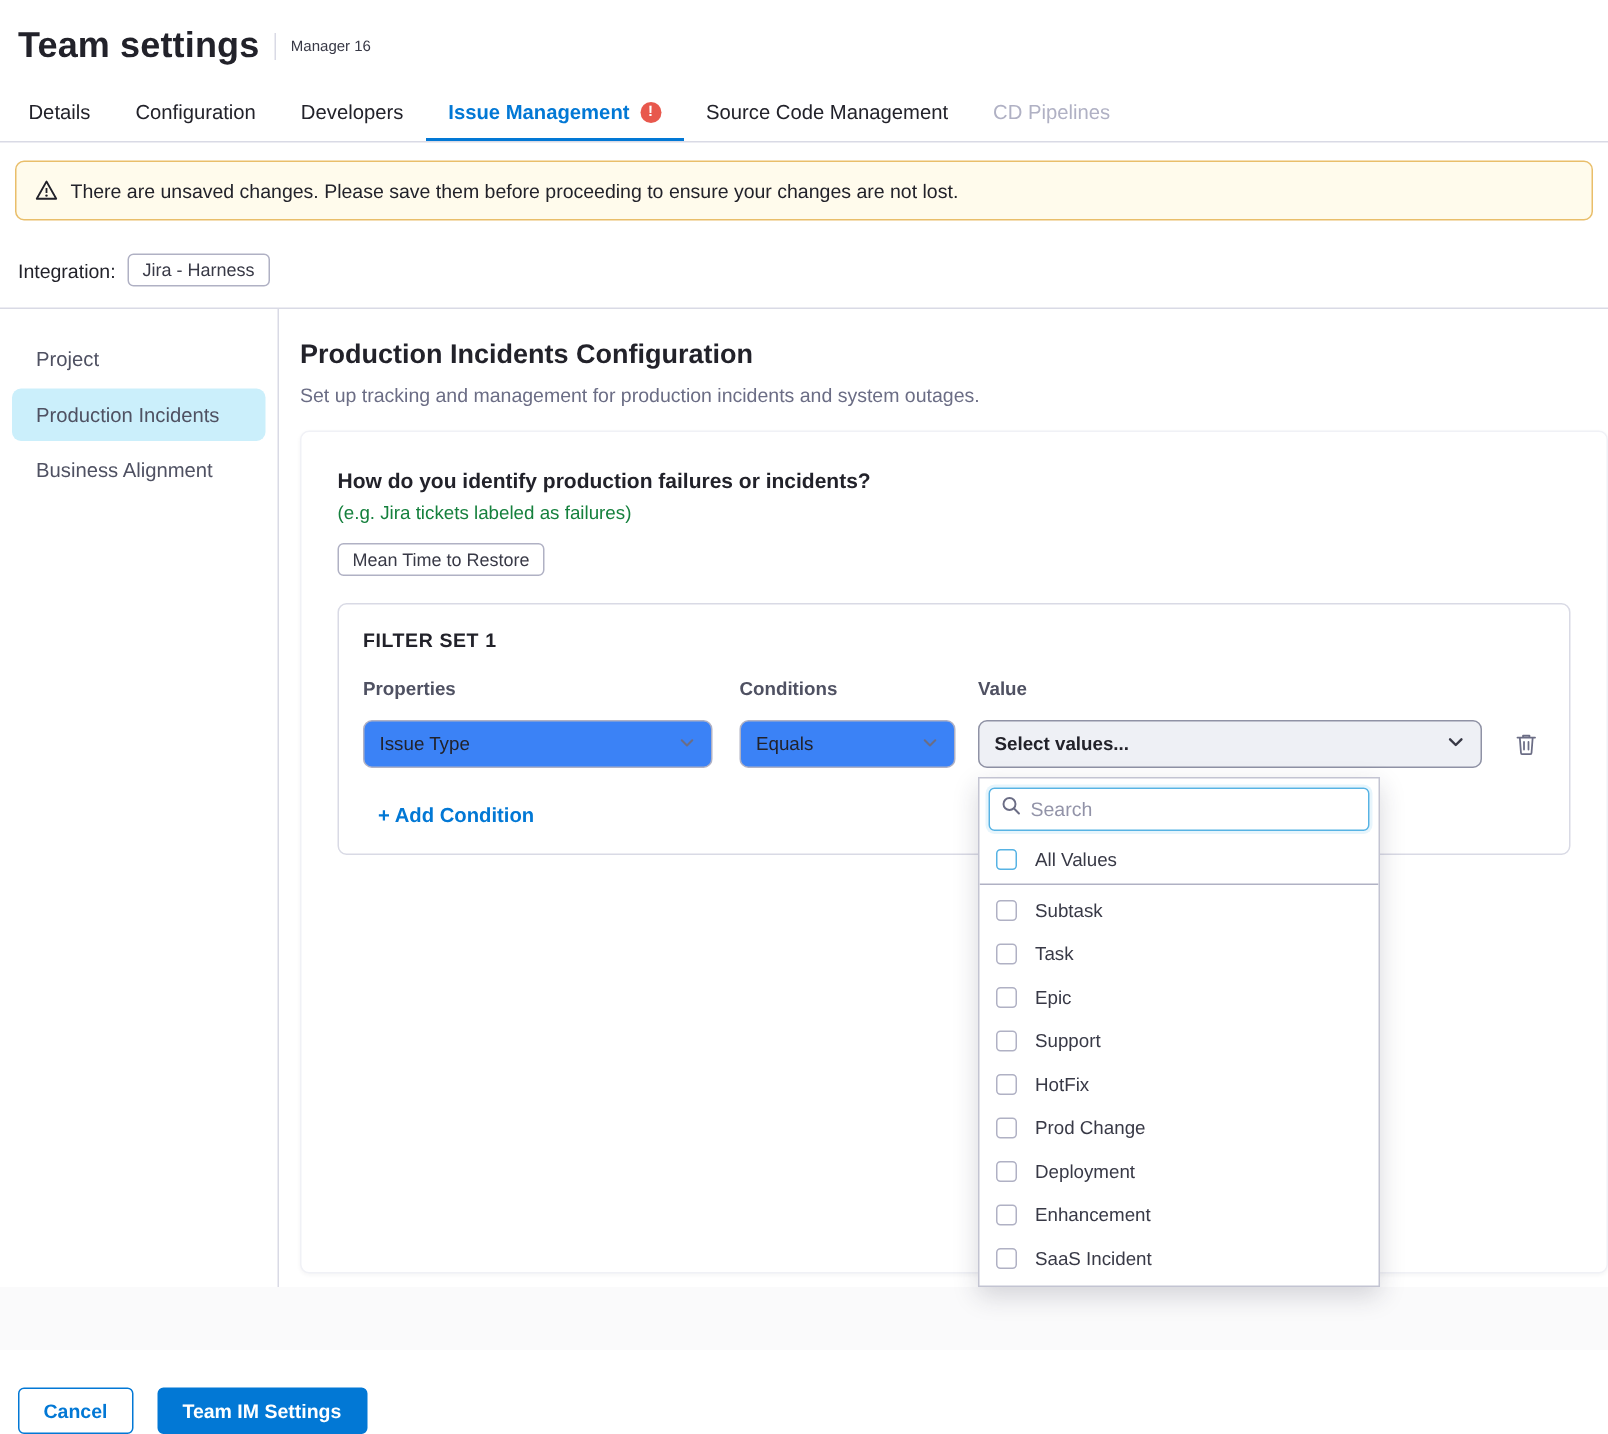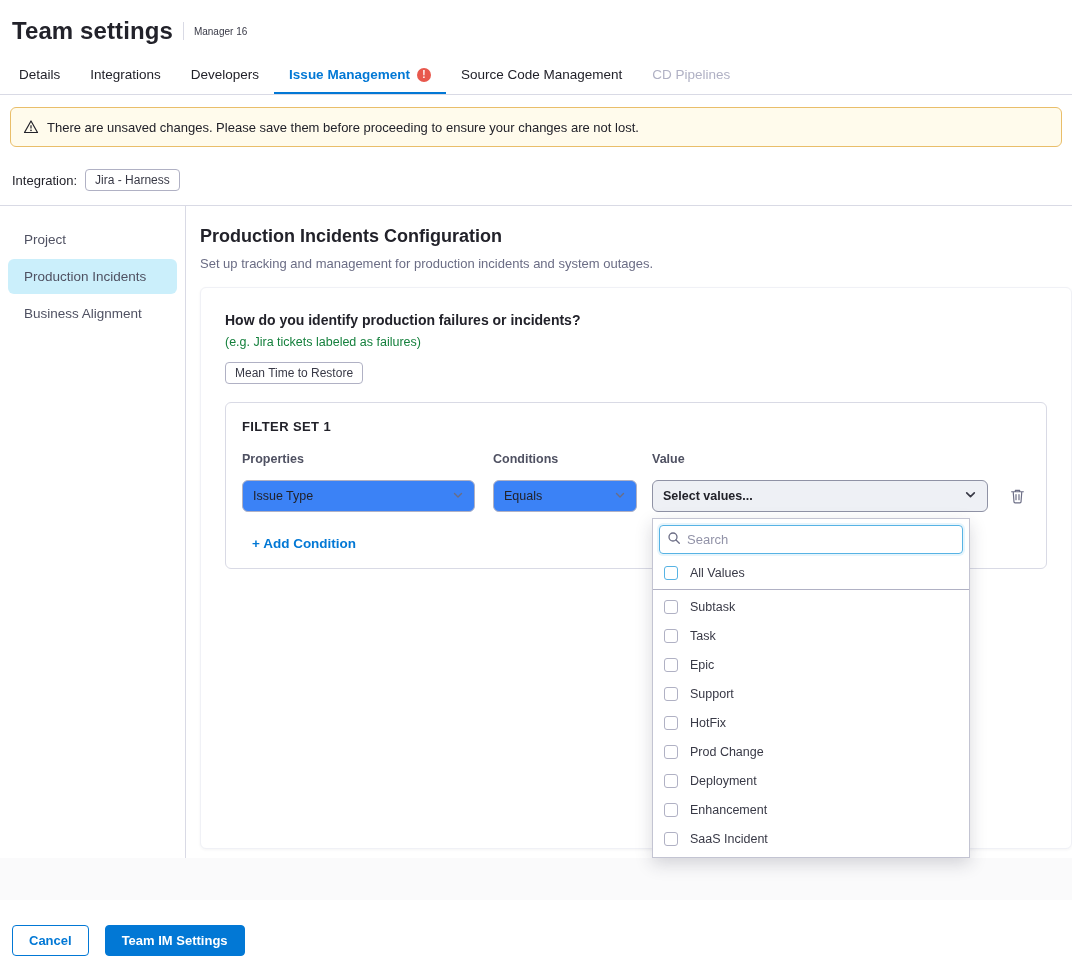--- a/index.html
+++ b/index.html
@@ -68,21 +68,21 @@
             display:flex; align-items:center; justify-content:space-between;
             padding:0 10px; font-size:12.5px; color:#22222a; cursor:pointer; }
   .value-select { background:#eef0f5; border-color:#8f92a5; font-weight:bold; }
   .valwrap { position:relative; }
   .trash { display:flex; align-items:center; cursor:pointer; }
 
   .addcond { margin-top:24px; margin-left:10px; color:var(--accent,#0278d5);
              font-size:13.5px; font-weight:bold; cursor:pointer; display:inline-block; }
 
   
-  .panel { position:absolute; top:38px; left:0; width:318px; height:340px;
+  .panel { position:absolute; top:38px; left:0; width:268px; height:340px;
            background:#fff; border:1px solid #c3c4d2;
            box-shadow:0 6px 16px rgba(40,41,61,.18); overflow:hidden; z-index:20; }
   .search-wrap { margin:6px; height:29px; border:1.5px solid var(--focus-blue,#57b3e4);
                  border-radius:4px; display:flex; align-items:center; gap:6px; padding:0 7px;
                  box-shadow:0 0 0 2px rgba(61,170,230,.12); }
   .search-wrap input { border:none; outline:none; width:100%; font-size:13px;
                        color:#22222a; font-family:"Liberation Sans",sans-serif; background:transparent; }
   .search-wrap input::placeholder { color:#9293a8; }
   .option { display:flex; align-items:center; gap:12px; padding:0 11px; height:29px;
             font-size:12.5px; color:#383946; cursor:pointer; }
@@ -109,21 +109,21 @@
     <h1>Team settings</h1>
     <span class="hsep"></span>
     <span class="hsub">Manager 16</span>
   </header>
 
   <nav class="tabs">
     <div class="tab">
       <span>Details</span>
     </div>
     <div class="tab">
-      <span>Integrations</span>
+      <span>Configuration</span>
     </div>
     <div class="tab">
       <span>Developers</span>
     </div>
     <div class="tab active">
       <span>Issue Management</span>
       <span class="badge">!</span>
     </div>
     <div class="tab">
       <span>Source Code Management</span>

